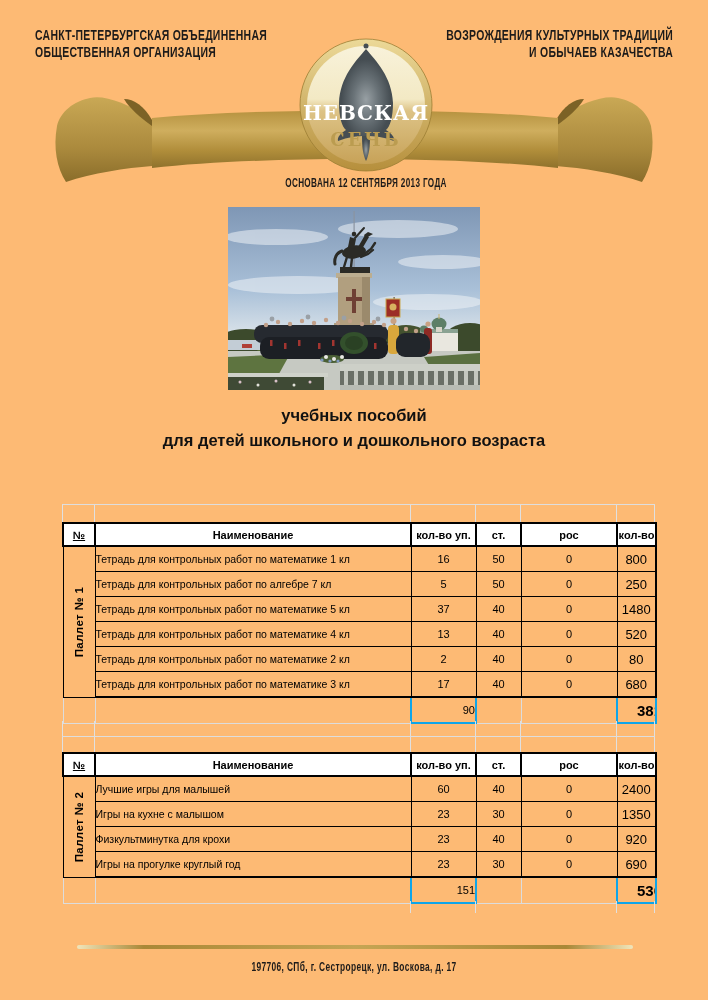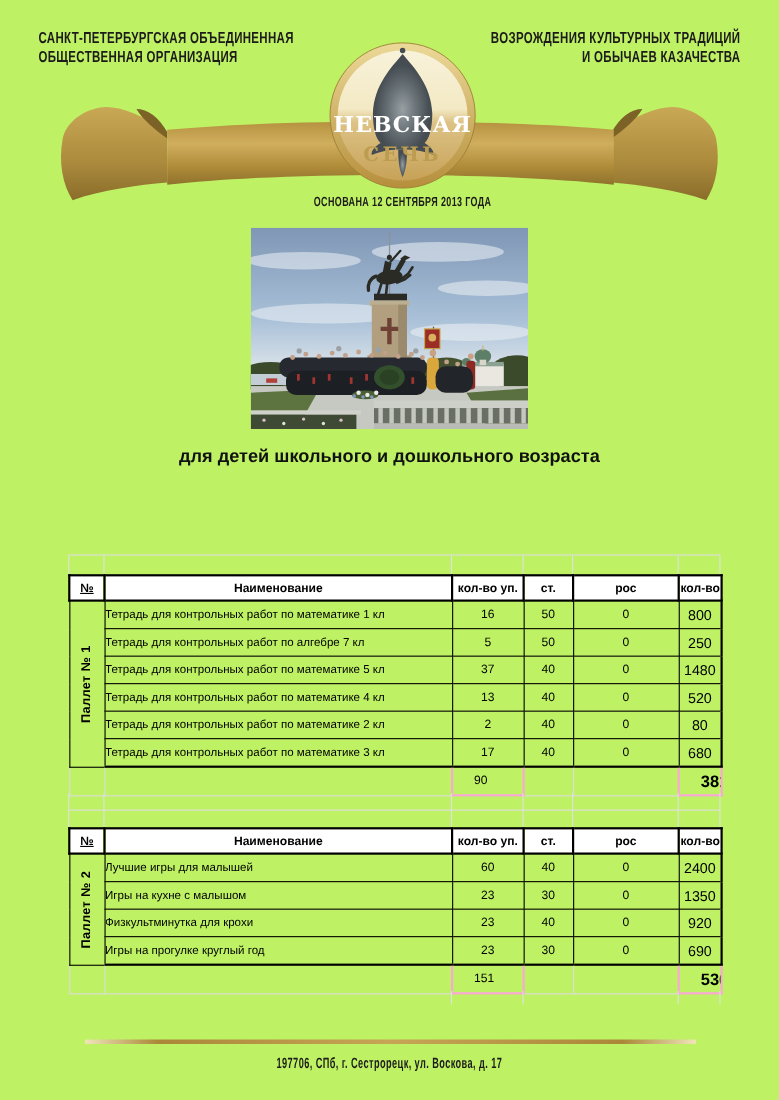--- a/index.html
+++ b/index.html
@@ -1,16 +1,16 @@
 <!DOCTYPE html>
 <html><head>
 <meta charset="utf-8">
 <style>
   html,body{margin:0;padding:0;background:#888;}
-  .page{position:relative;width:708px;height:1000px;background:#bef264;margin:0 auto;
+  .page{position:relative;width:708px;height:1000px;background:#fdba74;margin:0 auto;
         font-family:"Liberation Sans",sans-serif;color:#000;overflow:hidden;}
 
   
   .cond{font-weight:bold;color:#1d1b1a;white-space:nowrap;}
   .org-left{position:absolute;left:35px;top:27px;font-size:14.5px;line-height:17px;
             letter-spacing:.4px;transform:scaleX(.72);transform-origin:0 0;}
   .org-right{position:absolute;right:35px;top:27px;font-size:14.5px;line-height:17px;
              letter-spacing:.4px;text-align:right;transform:scaleX(.72);transform-origin:100% 0;}
   .founded{position:absolute;left:24px;right:0;top:176px;text-align:center;
            font-size:12px;letter-spacing:.5px;transform:scaleX(.68);}
@@ -42,21 +42,21 @@
   tr.brow.lastrow td{border-bottom:2px solid #000;margin-top:30px;}
   td.namec{text-align:left;padding:0 5px;}
   td.numc{text-align:center;font-size:11px;}
   td.pallet{position:relative;border-left:2px solid #000;border-right:1px solid #000;
             border-bottom:2px solid #000;}
   .vtxt{position:absolute;left:50%;top:50%;transform:translate(-50%,-50%) rotate(-90deg);
         font-weight:bold;font-size:11.5px;letter-spacing:.4px;white-space:nowrap;}
   tr.trow td{border:none;height:24px;}
   tr.trow td.gray{border-right:1px solid #dcdcdc;border-bottom:1px solid #dcdcdc;}
   tr.trow td.gfirst{border-left:1px solid #dcdcdc;}
-  tr.trow td.box{border:2px solid #f9a8d4;text-align:left;font-size:11px;padding-left:19px;}
+  tr.trow td.box{border:2px solid #0ea5e9;text-align:right;font-size:11px;padding-left:19px;}
   tr.trow td.box.b{font-weight:bold;font-size:15px;}
 
   
   .gold-line{position:absolute;left:77px;top:945px;width:556px;height:4px;border-radius:2px;
     background:linear-gradient(90deg,#f0e5ba 0%,#aa8837 12%,#c6a554 50%,#aa8837 88%,#f0e5ba 100%);}
   .address{position:absolute;left:0;right:0;top:959px;text-align:center;font-size:13.5px;
            font-weight:bold;color:#1d1b1a;letter-spacing:.6px;transform:scaleX(.62);}
 </style>
 </head>
 <body>
@@ -285,20 +285,21 @@
         <circle cx="12" cy="175" r="1.5" fill="#d8c0c8"></circle>
           <circle cx="30" cy="178" r="1.5" fill="#e2e2da"></circle>
         <circle cx="48" cy="174" r="1.5" fill="#d8c0c8"></circle>
           <circle cx="66" cy="178" r="1.5" fill="#e2e2da"></circle>
         <circle cx="82" cy="175" r="1.5" fill="#d8c0c8"></circle>
       </g>
     </svg>
   </div>
 
   <div class="title">
+    <div class="ln">учебных пособий</div>
     <div class="ln">для детей школьного и дошкольного возраста</div>
   </div>
 
   <div class="tables">
 
     <div class="ggap topline" style="top:0;height:18px;">
       <i style="left:0"></i>
         <i style="left:32px"></i>
         <i style="left:348px"></i>
         <i style="left:413px"></i>

